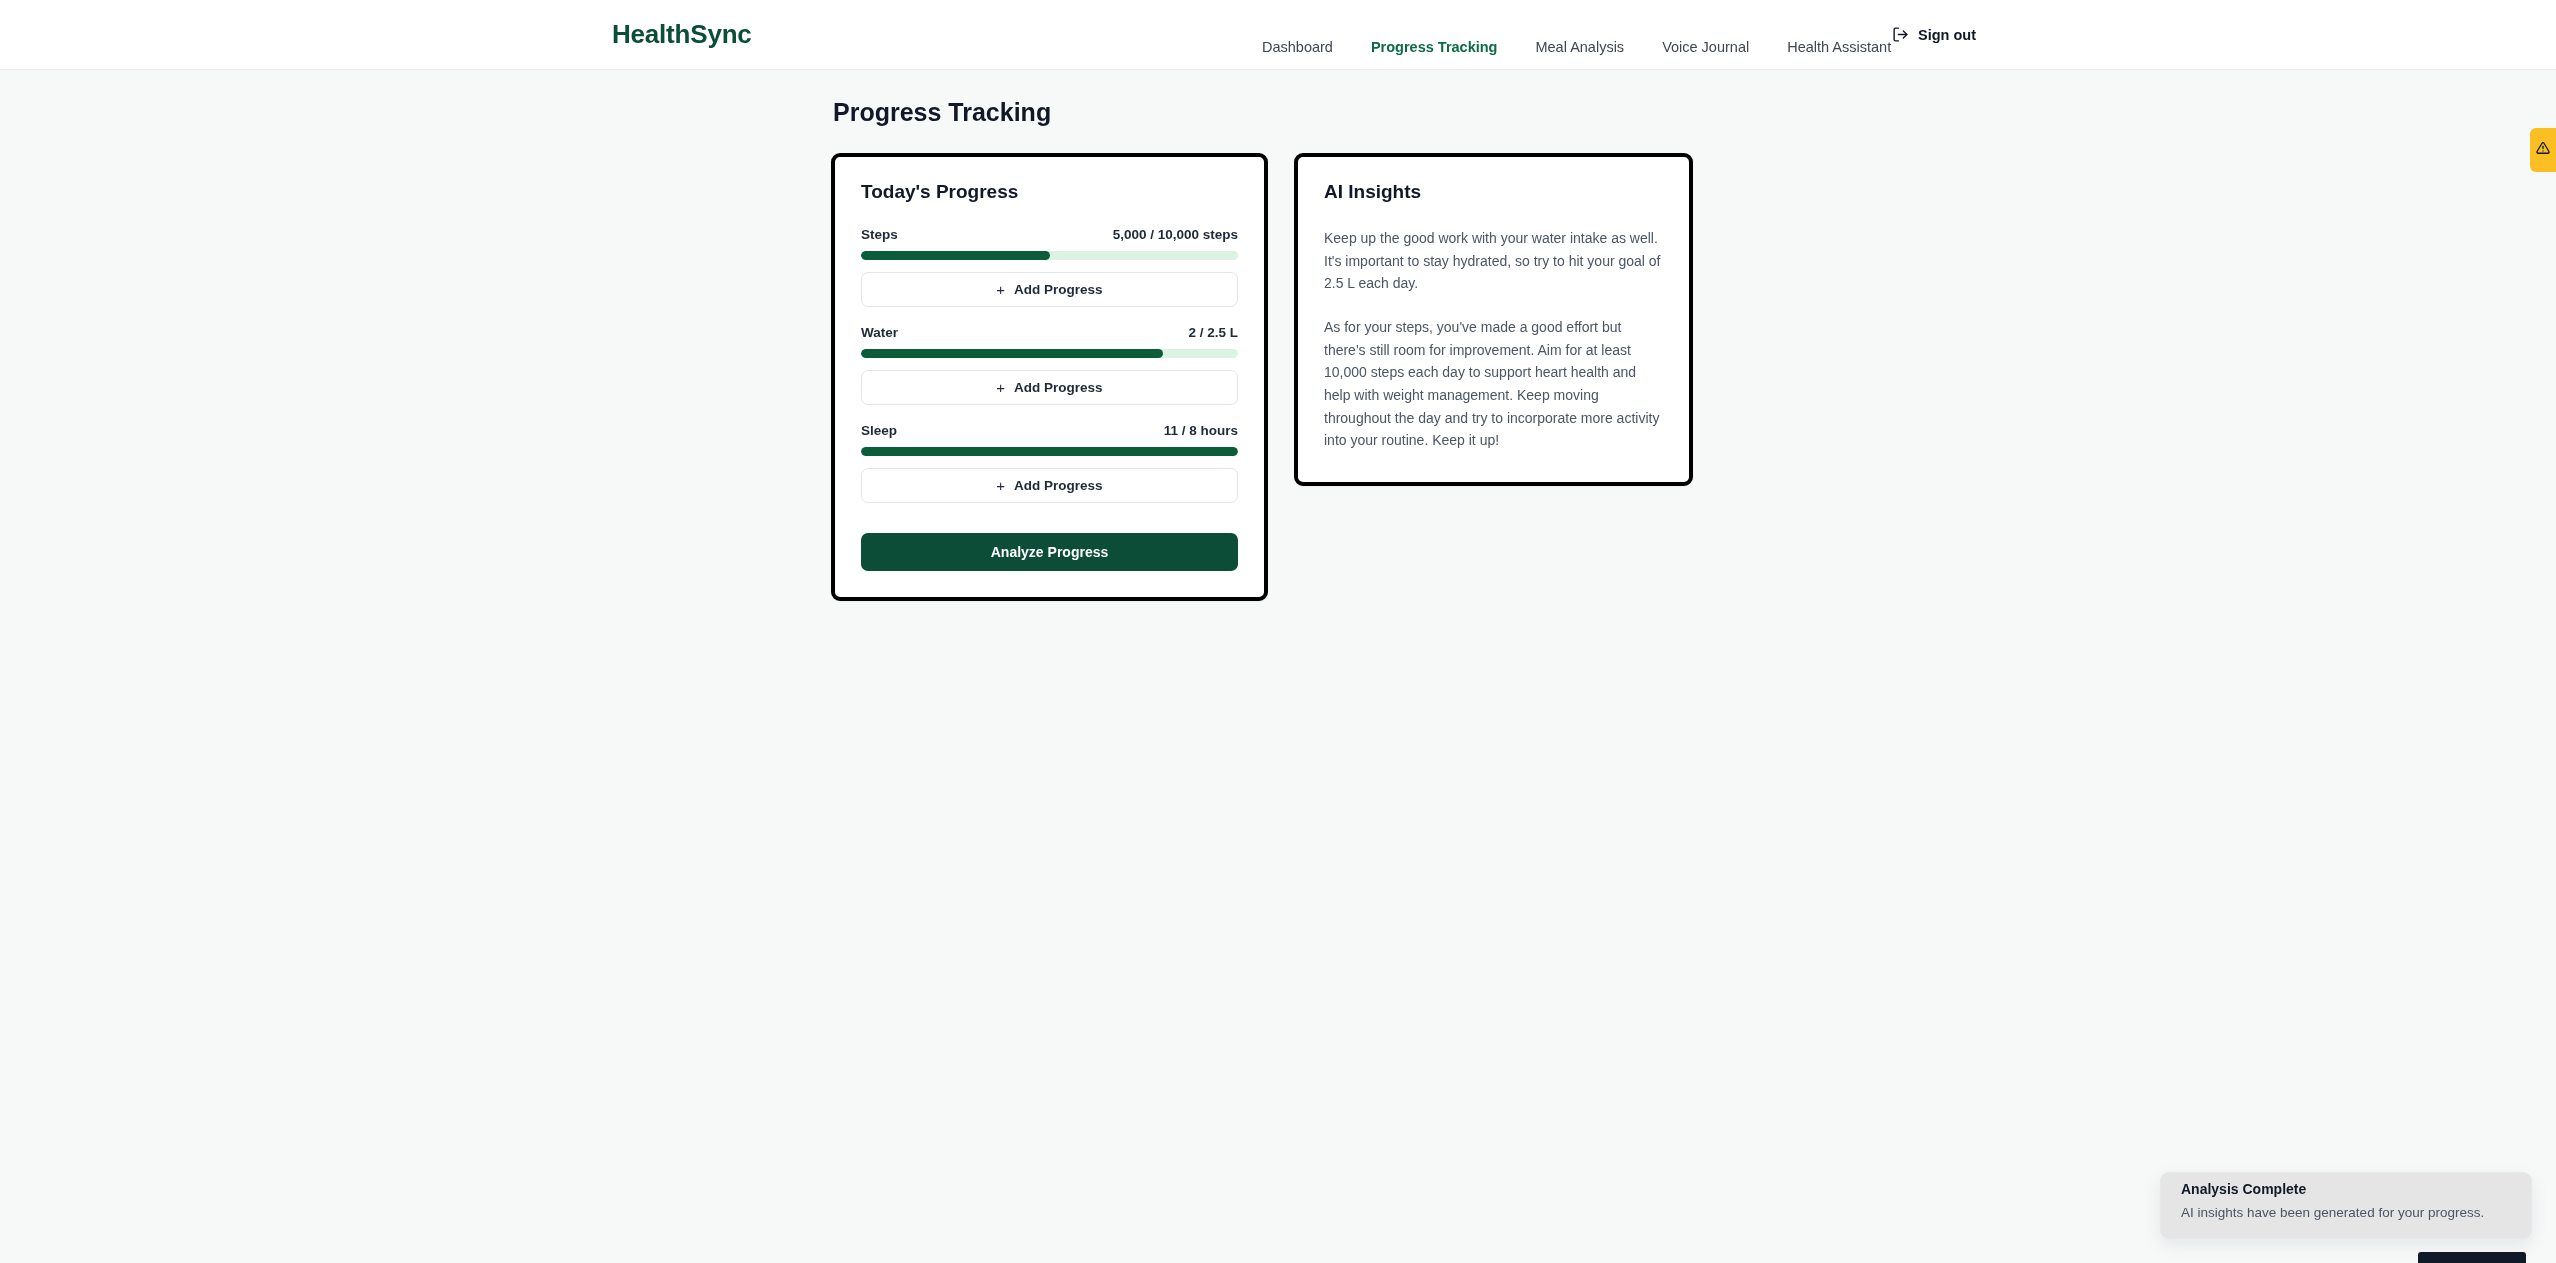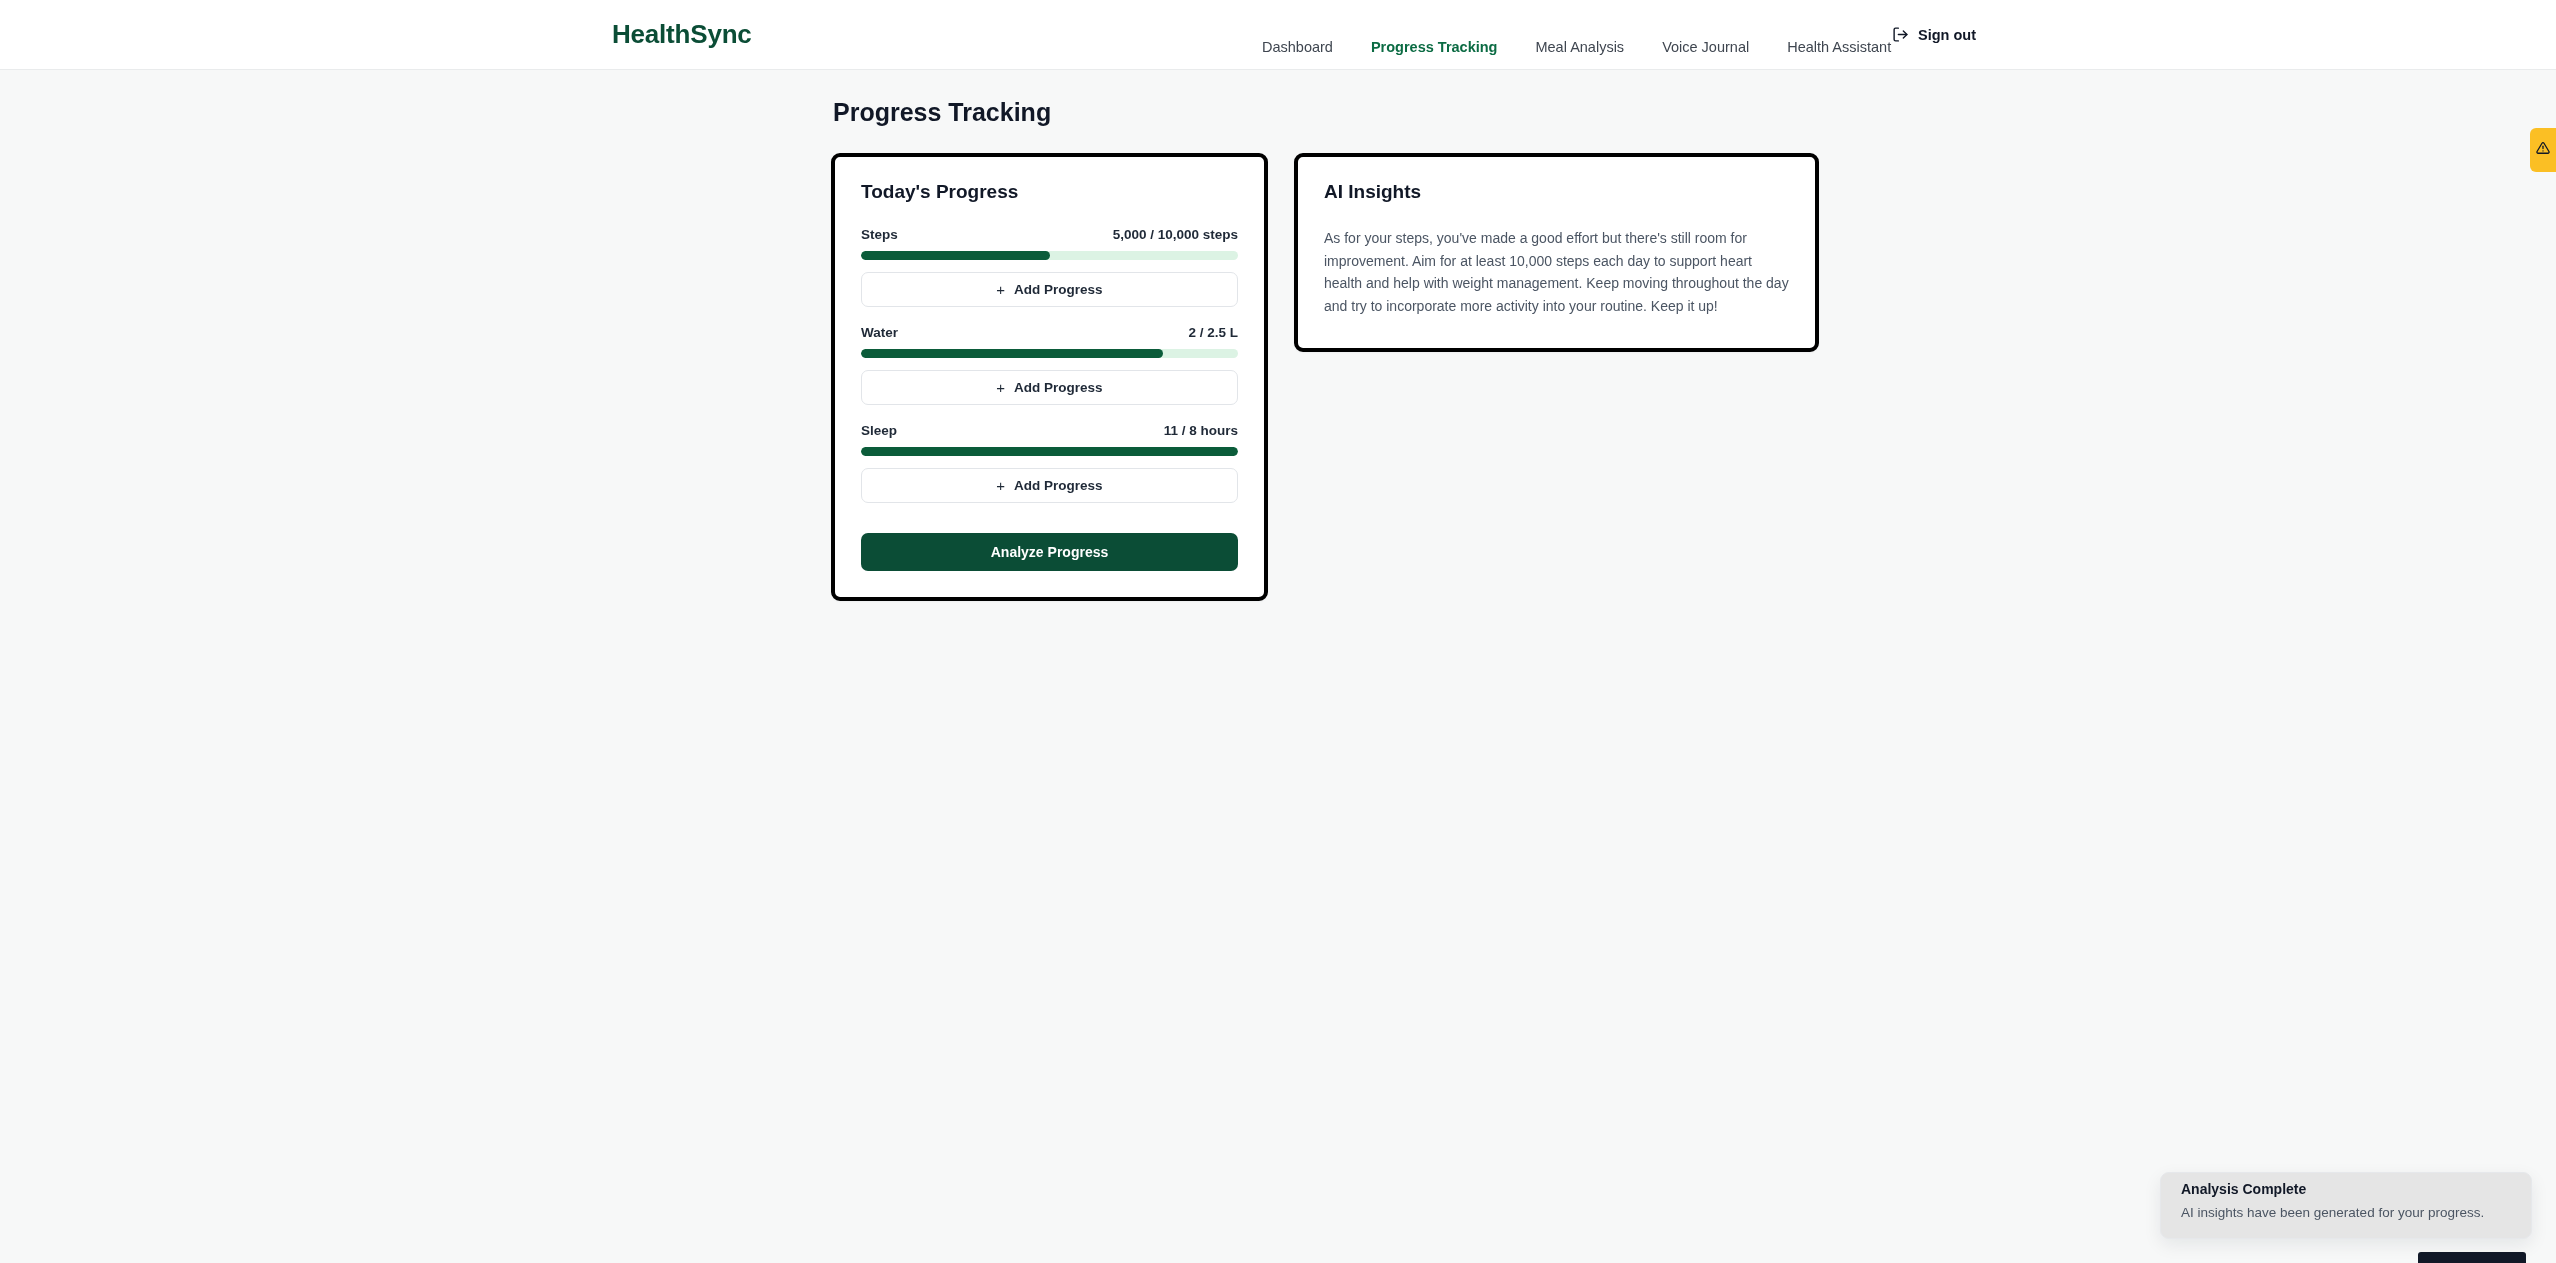--- a/index.html
+++ b/index.html
@@ -76,21 +76,21 @@
     align-items: flex-start;
   }
 
   .card {
     background: #ffffff;
     border: 4px solid #000000;
     border-radius: 9px;
     box-shadow: 0 1px 2px rgba(16,24,40,0.04);
   }
   .card-progress { width: 437px; padding: 24px 26px 26px 26px; }
-  .card-insights { width: 525px; padding: 24px 26px 30px 26px; }
+  .card-insights { width: 399px; padding: 24px 26px 30px 26px; }
 
   .card-title {
     font-size: 19px;
     font-weight: bold;
     color: #111827;
     margin: 0 0 24px 0;
   }
 
   .metric { margin-bottom: 18px; }
   .metric-row {
@@ -282,20 +282,21 @@
           <span class="plus-icon">+</span>
           <span>Add Progress</span>
         </button>
       </div>
 
       <button class="analyze-btn">Analyze Progress</button>
     </div>
 
     <div class="card card-insights">
       <div class="card-title">AI Insights</div>
+      <p class="insight-p">Keep up the good work with your water intake as well. It's important to stay hydrated, so try to hit your goal of 2.5 L each day.</p>
       <p class="insight-p">As for your steps, you've made a good effort but there's still room for improvement. Aim for at least 10,000 steps each day to support heart health and help with weight management. Keep moving throughout the day and try to incorporate more activity into your routine. Keep it up!</p>
     </div>
 
   </div>
 </div>
 
 <div class="edge-tab">
   <span>
     <svg width="14" height="14" viewBox="0 0 24 24" fill="none" stroke="#111827" stroke-width="2.2" stroke-linecap="round" stroke-linejoin="round">
       <path d="M10.29 3.86 1.82 18a2 2 0 0 0 1.71 3h16.94a2 2 0 0 0 1.71-3L13.71 3.86a2 2 0 0 0-3.42 0z"></path>

